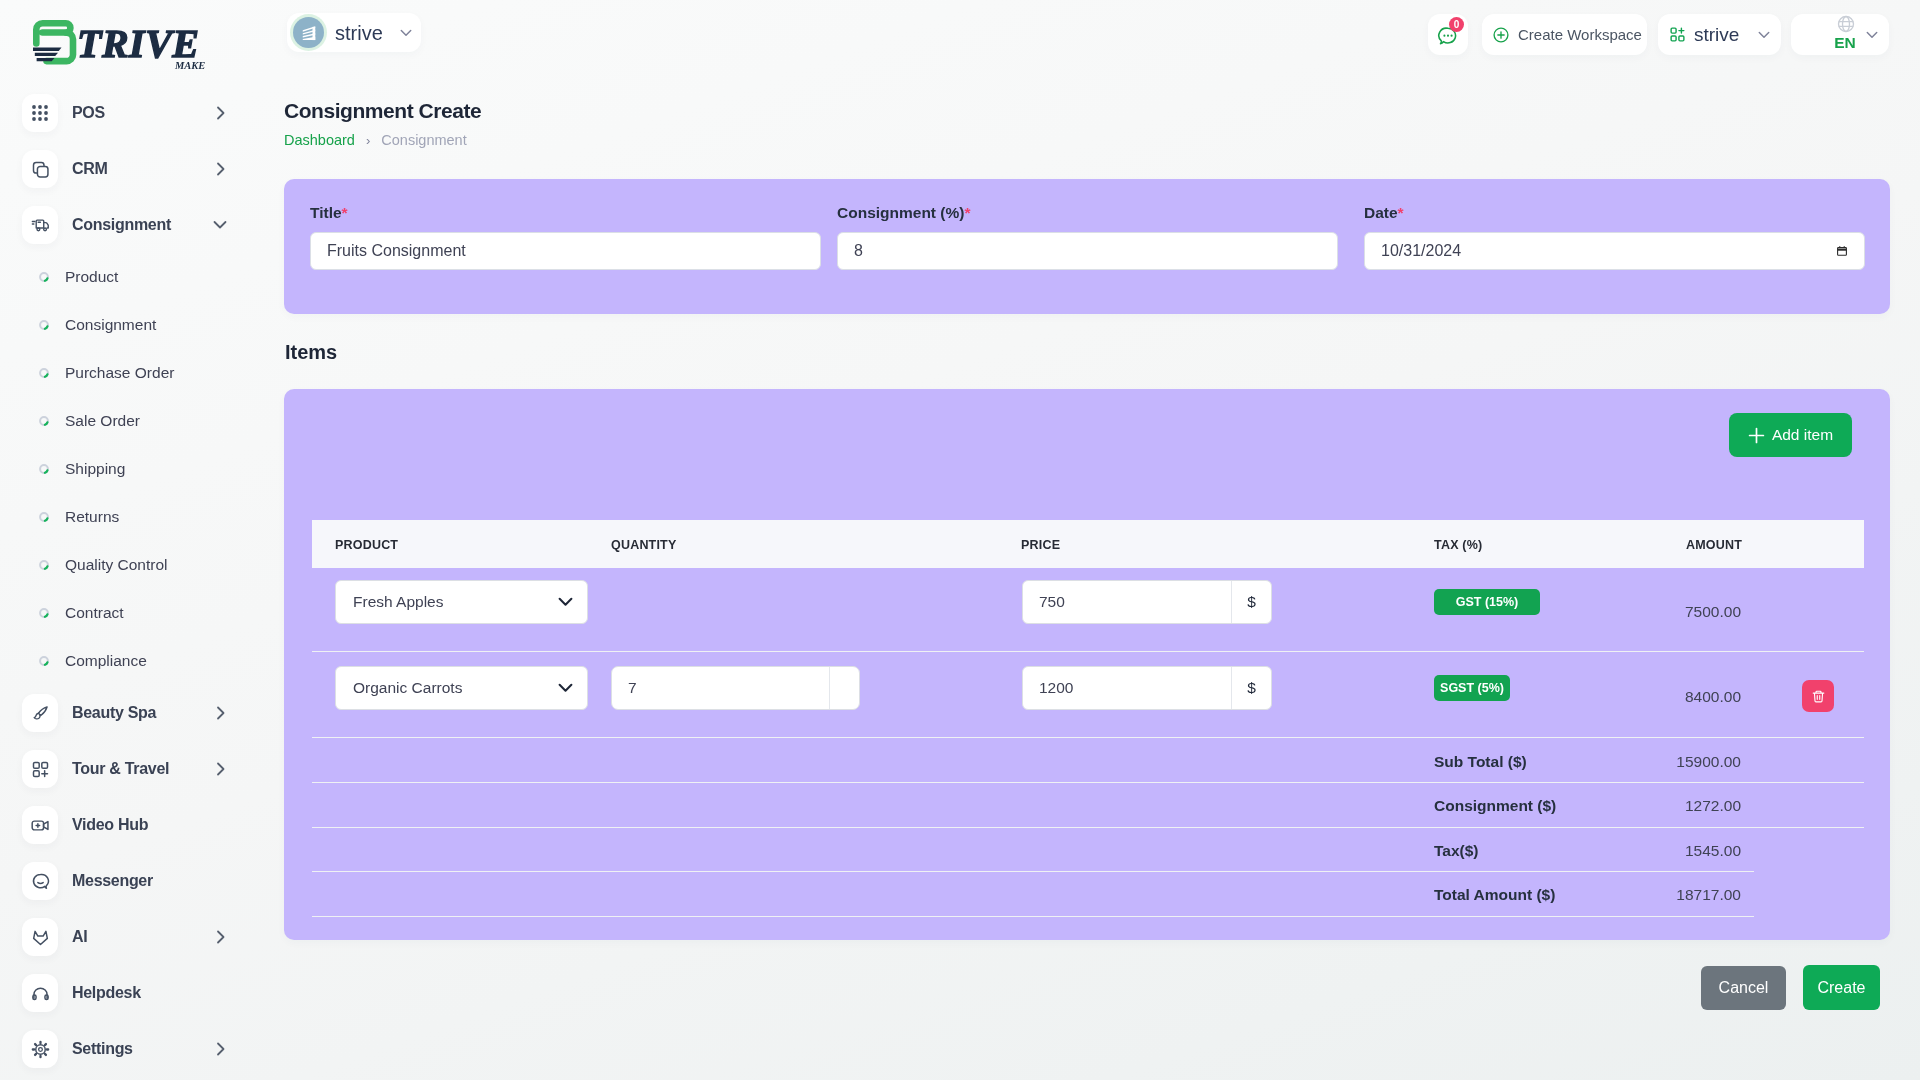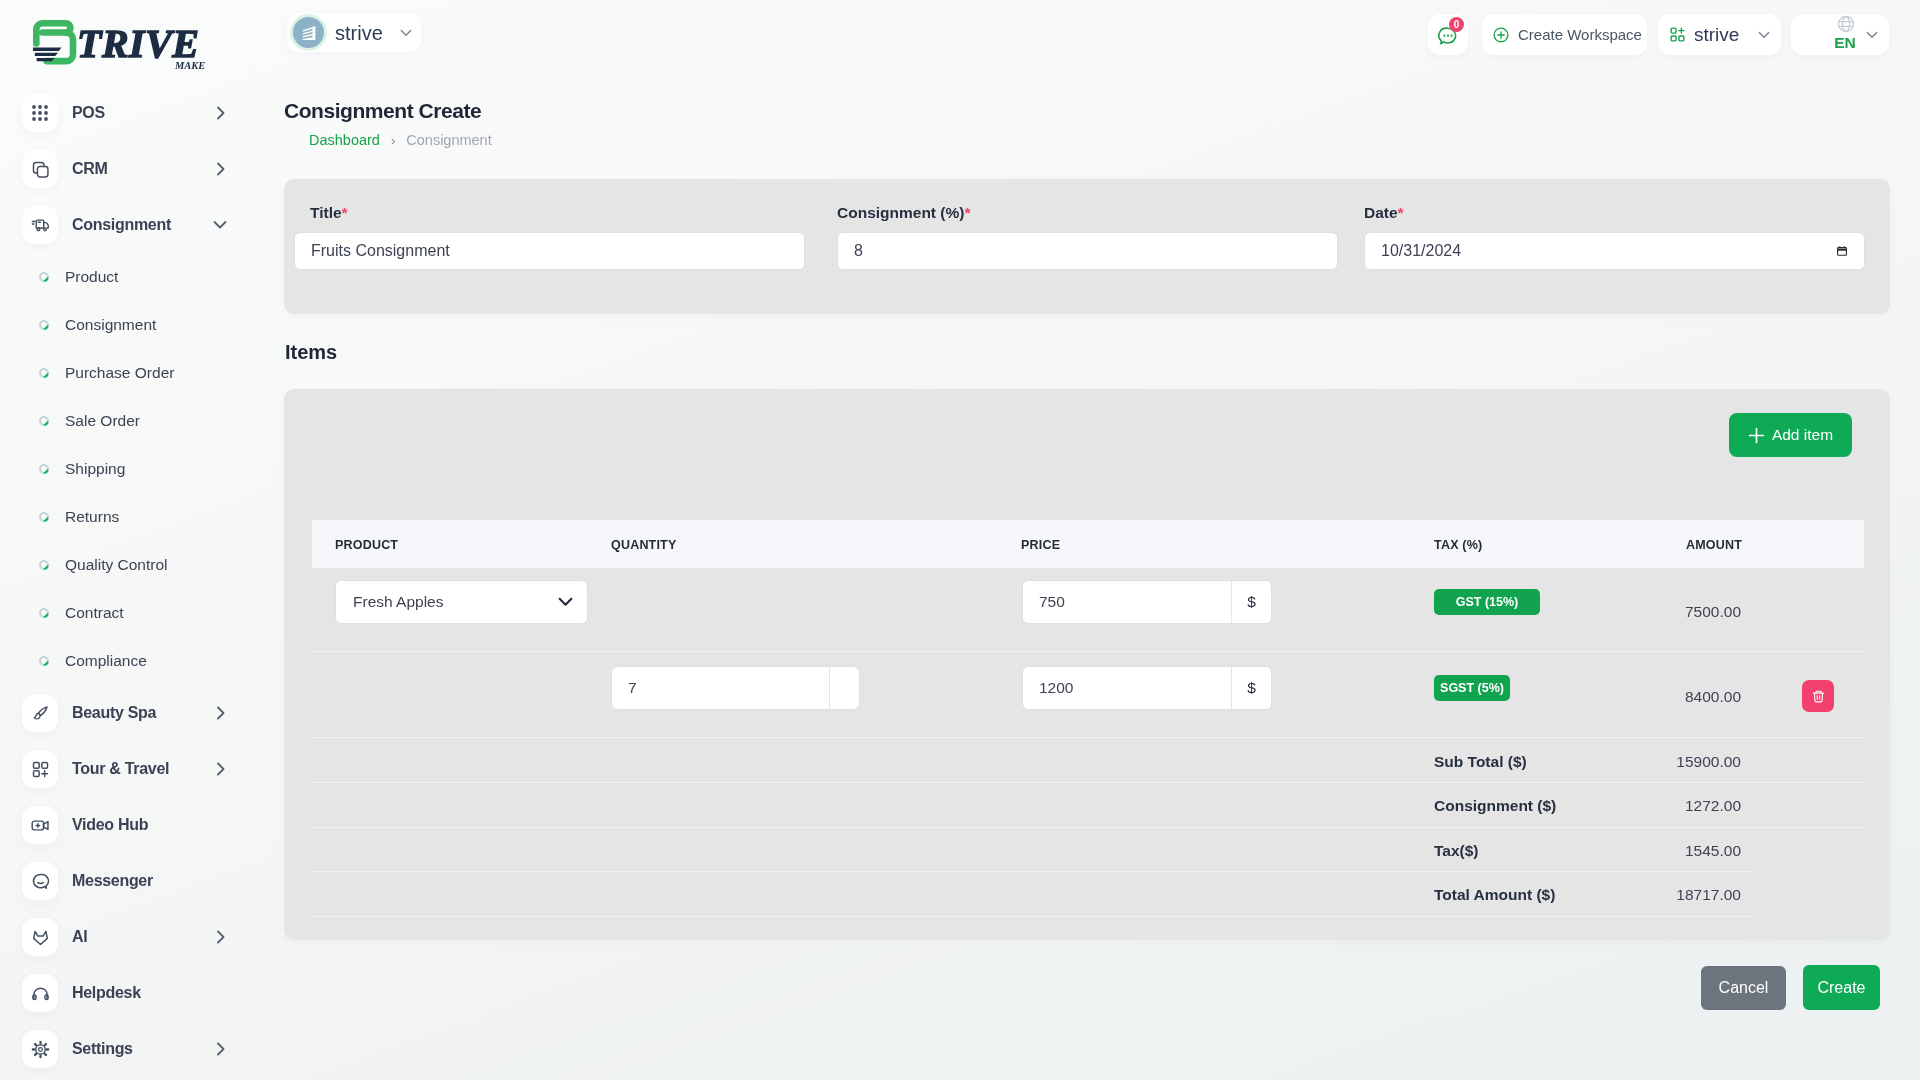--- a/index.html
+++ b/index.html
@@ -17,23 +17,23 @@
 .icon-box { position:absolute; left:22px; top:0; width:36px; height:38px; background:#fff; border-radius:12px; box-shadow:0 3px 8px rgba(40,60,80,0.04); display:flex; align-items:center; justify-content:center; color:#475062; }
 .menu-label { position:absolute; left:72px; top:50%; transform:translateY(-50%); font-size:16px; font-weight:700; color:#3a4254; letter-spacing:-0.3px; }
 .menu-arrow { position:absolute; left:214px; top:50%; transform:translateY(-50%); color:#565f6e; display:flex; }
 .sub-item { position:absolute; left:0; width:264px; height:24px; }
 .sub-bullet { position:absolute; left:39px; top:50%; transform:translateY(-50%); display:flex; }
 .sub-label { position:absolute; left:65px; top:50%; transform:translateY(-50%); font-size:15.5px; color:#3f4254; }
 
 .pill { position:absolute; background:#fff; border-radius:12px; box-shadow:0 3px 8px rgba(40,60,80,0.03); display:flex; align-items:center; }
 
 .page-title { position:absolute; left:284px; top:99px; font-size:21px; font-weight:700; color:#1e2637; letter-spacing:-0.45px; }
-.breadcrumb { position:absolute; left:284px; top:132px; font-size:14.5px; color:#a1a5b7;margin-left:25px; }
+.breadcrumb { position:absolute; left:284px; top:132px; font-size:14.5px; color:#a1a5b7; }
 .breadcrumb a { color:#17a24b; text-decoration:none; }
-.card { position:absolute; background:#e5e5e5; border-radius:10px; box-shadow:0 3px 8px rgba(40,60,80,0.03); }
+.card { position:absolute; background:#c4b5fd; border-radius:10px; box-shadow:0 3px 8px rgba(40,60,80,0.03); }
 .field-label { position:absolute; font-size:15.5px; font-weight:700; color:#26303f; }
 .req { color:#f1416c; }
 .input { position:absolute; height:38px; border:1px solid #dbdfe6; border-radius:6px; background:#fff; font-size:16px; color:#3f4254; display:flex; align-items:center; padding-left:16px; }
 .section-title { position:absolute; left:285px; top:341px; font-size:20px; font-weight:700; color:#1e2637; }
 .btn { display:flex; align-items:center; justify-content:center; border-radius:6px; font-size:16px; color:#fff; position:absolute; }
 .btn-green { background:#0eaa56; }
 .th { position:absolute; font-size:12.5px; font-weight:700; color:#272b35; letter-spacing:0.2px; }
 .select { position:absolute; height:44px; border:1px solid #dcdfe4; border-radius:6px; background:#fff; font-size:15.5px; color:#3f4254; display:flex; align-items:center; padding-left:17px; }
 .sel-arrow { position:absolute; right:14px; top:50%; transform:translateY(-50%); color:#1e2637; display:flex; }
 .badge { position:absolute; height:26px; background:#12a351; border-radius:5px; color:#fff; font-size:12.5px; font-weight:700; display:flex; align-items:center; justify-content:center; }
@@ -370,21 +370,21 @@
 </div>
 </div>
 
 <div class="page-title">Consignment Create</div>
 <div class="breadcrumb"><a href="#">Dashboard</a><span style="margin:0 11px;color:#7e8299;font-size:13px;">›</span>Consignment</div>
 
 <div class="card" style="left:284px;top:179px;width:1606px;height:135px;"></div>
 <div class="field-label" style="left:310px;top:204px;">Title<span class="req">*</span></div>
 <div class="field-label" style="left:837px;top:204px;">Consignment (%)<span class="req">*</span></div>
 <div class="field-label" style="left:1364px;top:204px;">Date<span class="req">*</span></div>
-<div class="input" style="left:294px;top:232px;width:511px;">Fruits Consignment</div>
+<div class="input" style="left:310px;top:232px;width:511px;">Fruits Consignment</div>
 <div class="input" style="left:837px;top:232px;width:501px;">8</div>
 <div class="input" style="left:1364px;top:232px;width:501px;">10/31/2024
   <svg style="position:absolute;right:16px;top:11px;" width="12" height="14" viewBox="0 0 24 24" fill="none" stroke="#2b2b2b" stroke-width="2.2">
       <rect x="3.2" y="5" width="17.6" height="15.5" rx="1.5"></rect>
       <path d="M3.2 9.2 h17.6" stroke-width="4.5"></path>
       <path d="M7.5 2.5 v3 M16.5 2.5 v3" stroke-width="2.4"></path>
     </svg>
 </div>
 
 <div class="section-title">Items</div>
@@ -411,20 +411,27 @@
       </span>
   </div>
   <div class="select" style="left:738px;top:191px;width:250px;padding-left:16px;">750
     <span style="position:absolute;right:0;top:0;width:40px;height:100%;border-left:1px solid #e4e7ec;display:flex;align-items:center;justify-content:center;font-size:15.5px;color:#1e2637;">$</span>
   </div>
   <div class="badge" style="left:1150px;top:200px;width:106px;">GST (15%)</div>
   <div class="amt" style="left:1337px;top:214px;">7500.00</div>
 
   <div class="hline" style="left:28px;top:262px;width:1552px;"></div>
 
+  <div class="select" style="left:51px;top:277px;width:253px;">Organic Carrots
+    <span class="sel-arrow">
+        <svg width="15" height="15" viewBox="0 0 14 9" fill="none" stroke="#1e2637" stroke-width="1.9" stroke-linecap="round" stroke-linejoin="round">
+          <polyline points="1.5,1.5 7,7 12.5,1.5"></polyline>
+        </svg>
+      </span>
+  </div>
   <div class="select" style="left:327px;top:277px;width:249px;padding-left:16px;border-radius:7px;">7
     <span style="position:absolute;right:29px;top:0;height:100%;border-left:1px solid #e4e7ec;"></span>
   </div>
   <div class="select" style="left:738px;top:277px;width:250px;padding-left:16px;">1200
     <span style="position:absolute;right:0;top:0;width:40px;height:100%;border-left:1px solid #e4e7ec;display:flex;align-items:center;justify-content:center;font-size:15.5px;color:#1e2637;">$</span>
   </div>
   <div class="badge" style="left:1150px;top:286px;width:76px;">SGST (5%)</div>
   <div class="amt" style="left:1337px;top:299px;">8400.00</div>
   <div style="position:absolute;left:1518px;top:291px;width:32px;height:32px;border-radius:7px;background:#f1416c;display:flex;align-items:center;justify-content:center;">
     <svg width="15" height="15" viewBox="0 0 24 24" fill="none" stroke="#fff" stroke-width="1.8" stroke-linecap="round" stroke-linejoin="round">

